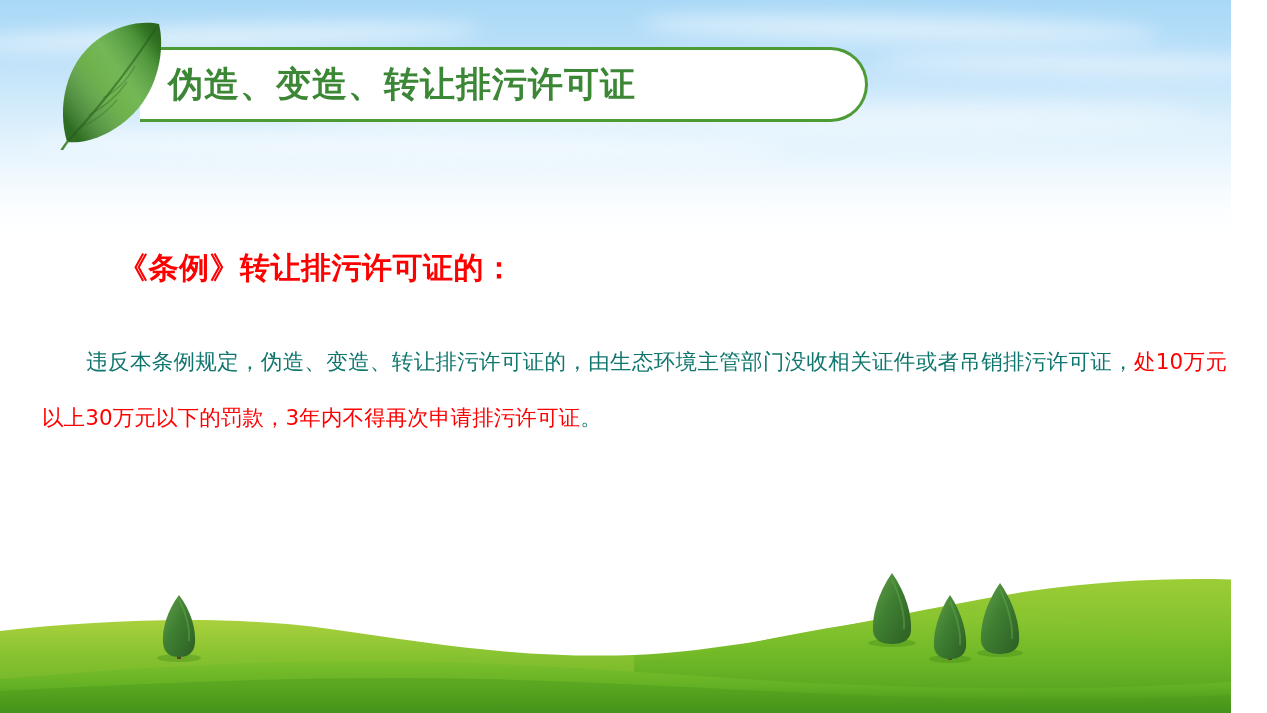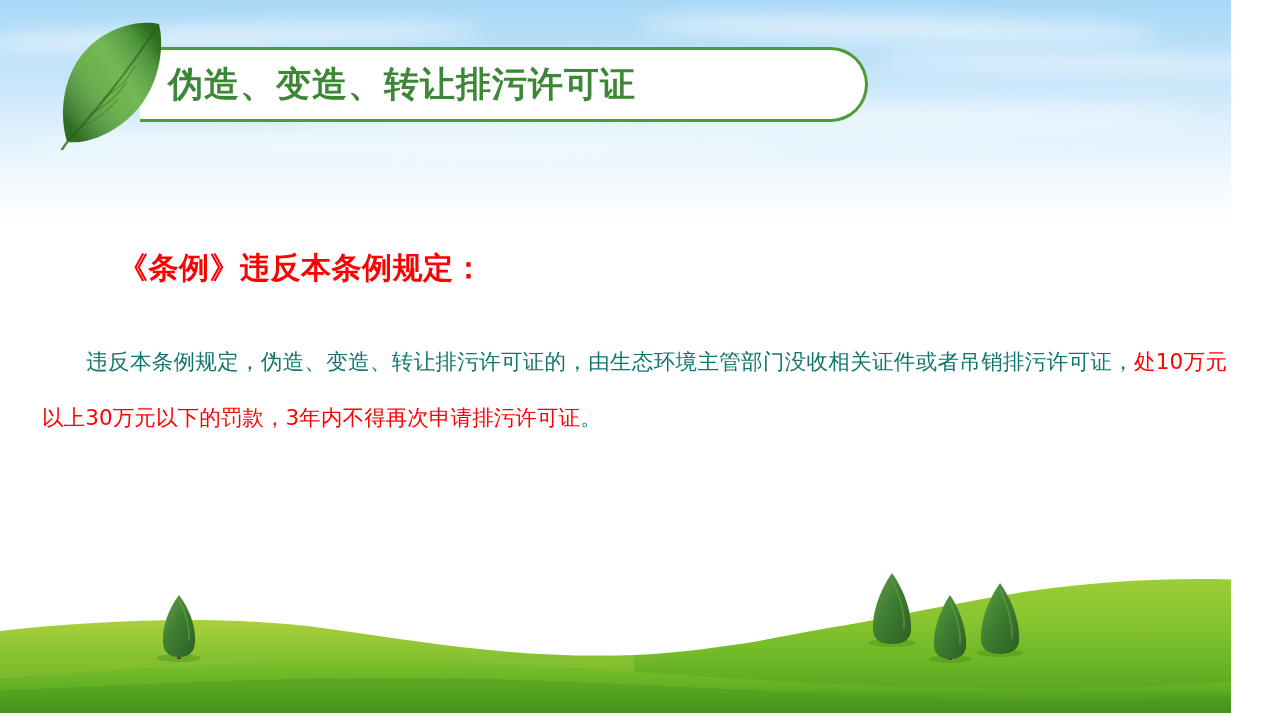--- a/index.html
+++ b/index.html
@@ -166,21 +166,21 @@
     <path d="M12 122 C2 88 10 44 42 20 C66 2 92 1 104 4 C110 28 104 68 78 94 C56 116 30 124 12 122 Z" fill="url(#leafShine)"></path>
     <path d="M13 121 C36 96 66 62 103 5" stroke="#26581c" stroke-width="2.2" fill="none" opacity="0.55"></path>
     <path d="M34 95 C48 88 62 76 72 62" stroke="#2b6420" stroke-width="1.3" fill="none" opacity="0.4"></path>
     <path d="M48 78 C60 72 72 60 80 46" stroke="#2b6420" stroke-width="1.3" fill="none" opacity="0.4"></path>
     <path d="M24 108 C38 102 52 92 62 80" stroke="#2b6420" stroke-width="1.3" fill="none" opacity="0.35"></path>
     <path d="M13 121 C9 126 7 130 6 131" stroke="#4b8c3c" stroke-width="2.4" fill="none"></path>
   </svg>
 
   <div class="content">
 
-    <div class="red-heading">《条例》违反本条例规定：</div>
+    <div class="red-heading">《条例》转让排污许可证的：</div>
 
     <div class="para">
       <span class="indent"></span><span class="blk">违反本条例规定，伪造、变造、转让排污许可证的，由生态环境主管部门没收相关证件或者吊销排污许可证</span><span class="blk">，</span><span class="red">处10万元以上30万元以下的罚款，3年内不得再次申请排污许可证</span><span class="blk">。</span>
     </div>
 
   </div>
 
   <svg class="scenery" viewBox="0 0 1267 180" preserveAspectRatio="none">
     <defs>
       <linearGradient id="hillBack" x1="0" y1="0" x2="0" y2="1">

